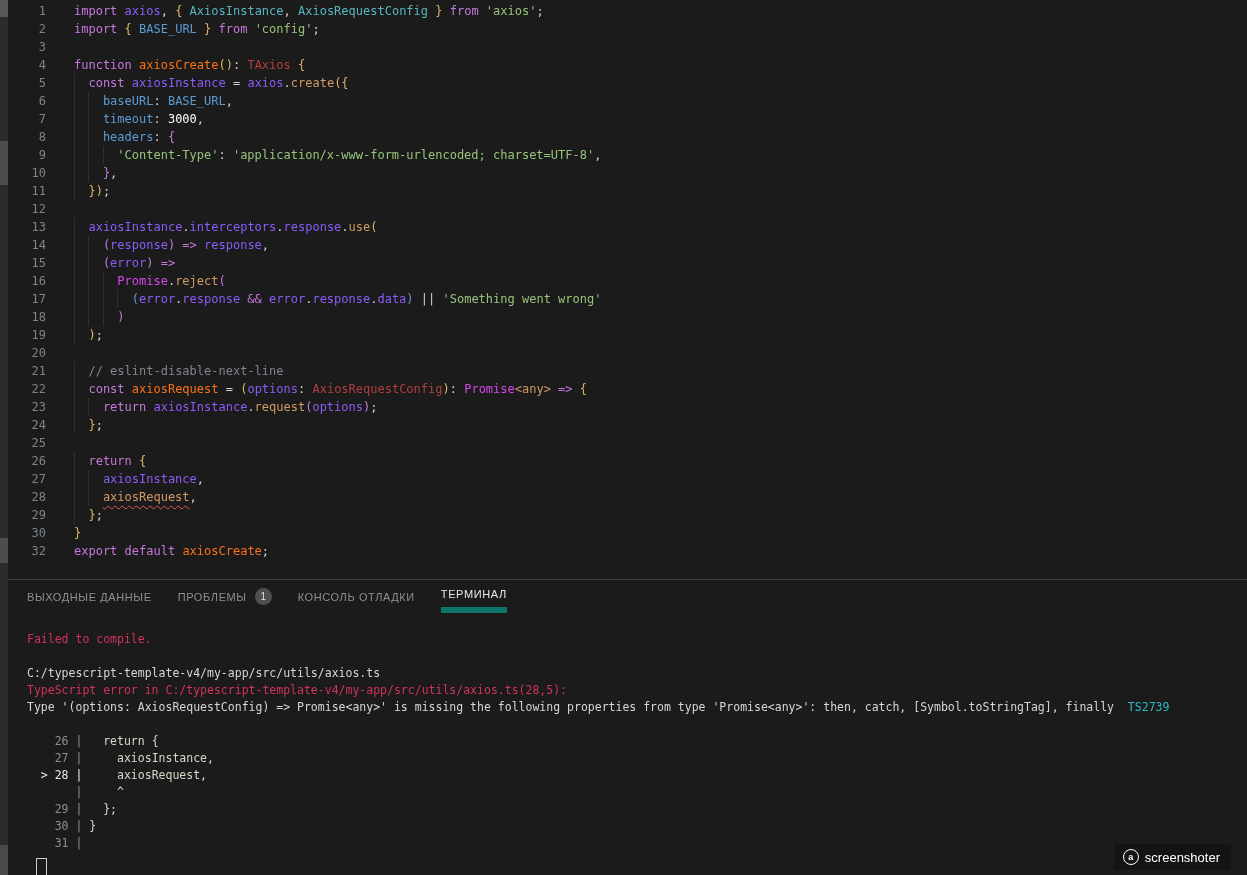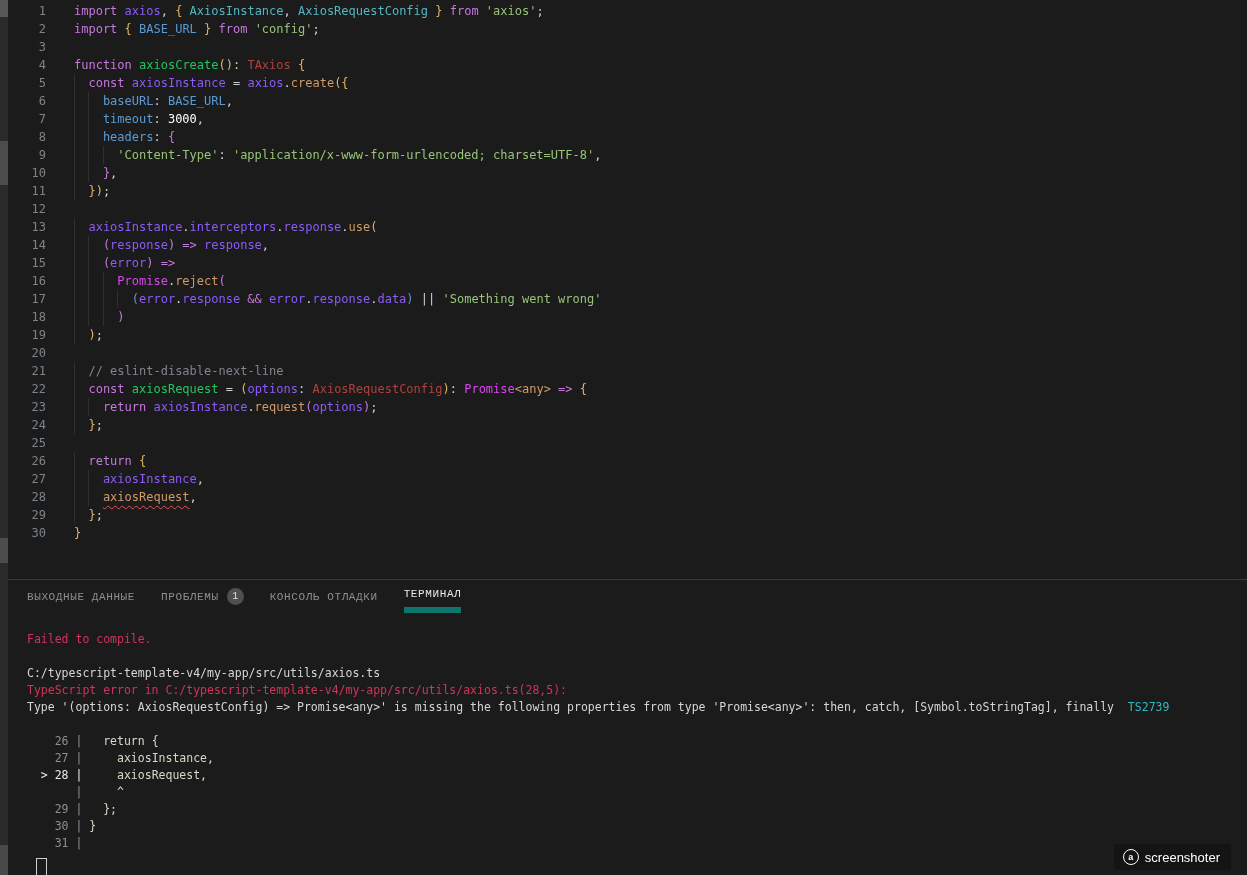--- a/index.html
+++ b/index.html
@@ -19,38 +19,38 @@
   .line{display:flex;height:18px}
   .lnum{width:38px;text-align:right;color:#7d848a;flex:none;user-select:none}
   .lcode{margin-left:28px;white-space:pre;flex:none}
   .g{display:inline-block;width:2ch;height:18px;vertical-align:top;box-sizing:border-box;border-left:1px solid #2f2f2f}
 
   .kw{color:#c678dd}
   .st{color:#98c379}
   .id{color:#8b5cf6}
   .pr{color:#5b9bd3}
   .nu{color:#ffffff}
-  .fn{color:#22c55e}
+  .fn{color:#f97316}
   .mc{color:#d19a66}
   .er{color:#d946ef}
   .ty{color:#56b6c2}
   .tyb{color:#b0413e}
   .anyt{color:#d19a66}
   .pn{color:#ccd2da}
   .b1{color:#e0b566}
   .b2{color:#c678dd}
   .b3{color:#5b9bd3}
   .cm{color:#7f848e}
   .erru{color:#d19a66;text-decoration:underline wavy #e45454;text-decoration-thickness:1px;text-underline-offset:4px}
 
   
   .panel{position:absolute;left:8px;top:579px;width:1239px;height:296px;box-sizing:border-box;
          border-top:1px solid #3a3a3a;background:#1b1b1b}
   .tabbar{display:flex;align-items:stretch;height:33px;padding-left:19px;gap:26px;
-          font-family:Liberation Mono, monospace;font-size:11px;letter-spacing:.6px;color:#8f8f8f}
+          font-family:Liberation Sans, sans-serif;font-size:11px;letter-spacing:.6px;color:#8f8f8f}
   .tab{display:flex;align-items:center;gap:8px;cursor:pointer}
   .tab.active{color:#e8e8e8;border-bottom:6px solid #0f766e}
   .pbadge{width:17px;height:17px;border-radius:50%;background:#4f4f4f;color:#e0e0e0;
           display:flex;align-items:center;justify-content:center;font-size:10px;letter-spacing:0}
 
   .term{margin-top:18px;padding-left:19px;font:11.5px/17px "DejaVu Sans Mono",monospace;color:#d6d6d6}
   .trow{height:17px;white-space:pre}
   .t-red{color:#d1335b}
   .t-white{color:#d6d6d6}
   .t-code{color:#31bac3}
@@ -190,20 +190,24 @@
         <div class="lnum">28</div>
         <div class="lcode"><span class="g"></span><span class="g"></span><span class="erru">axiosRequest</span><span class="pn">,</span></div>
       </div>
       <div class="line">
         <div class="lnum">29</div>
         <div class="lcode"><span class="g"></span><span class="b1">}</span><span class="pn">;</span></div>
       </div>
       <div class="line">
         <div class="lnum">30</div>
         <div class="lcode"><span class="b1">}</span></div>
+      </div>
+      <div class="line">
+        <div class="lnum">32</div>
+        <div class="lcode"><span class="kw">export default </span><span class="fn">axiosCreate</span><span class="pn">;</span></div>
       </div>
     </div>
 </div>
 
 <div class="panel">
   <div class="tabbar">
       <div class="tab">
         <span>ВЫХОДНЫЕ ДАННЫЕ</span>
       </div>
       <div class="tab">

